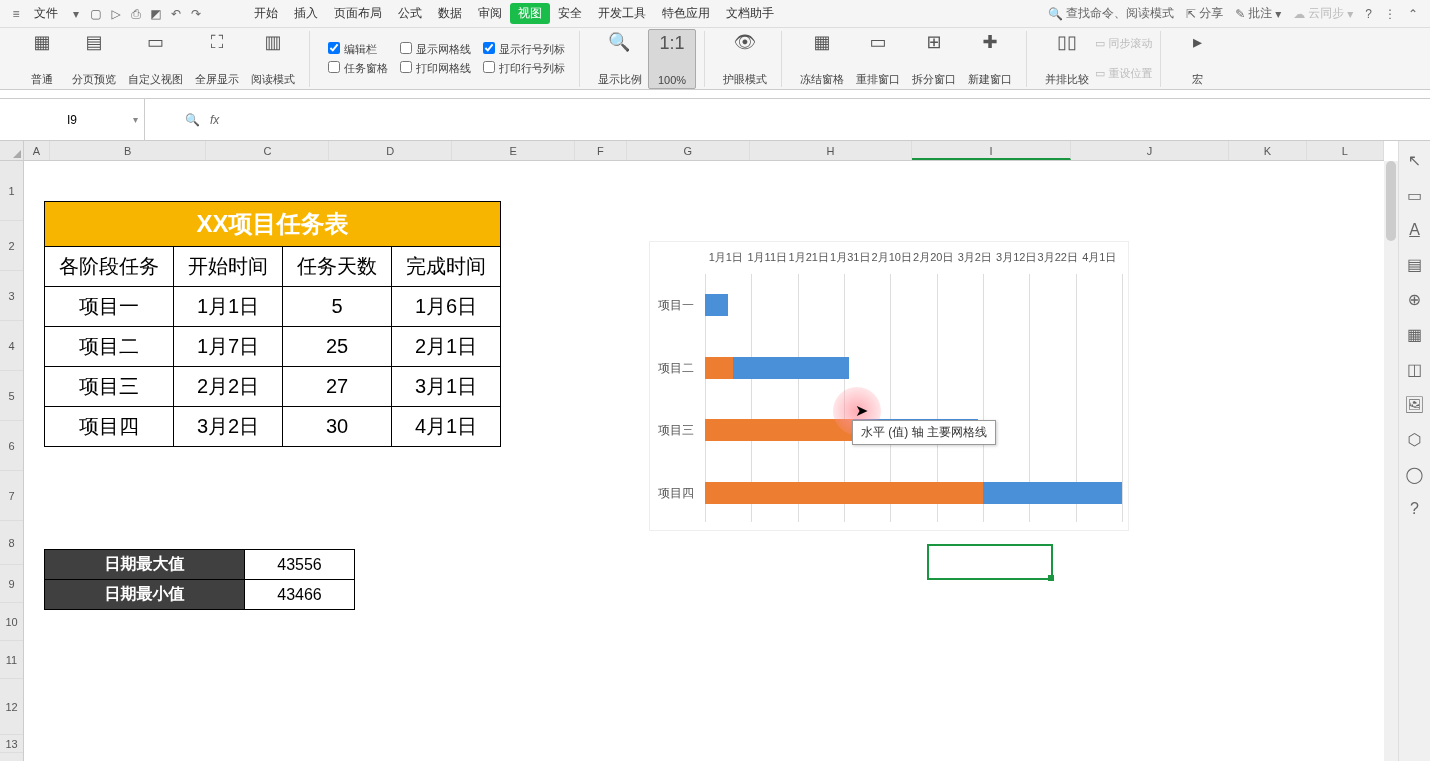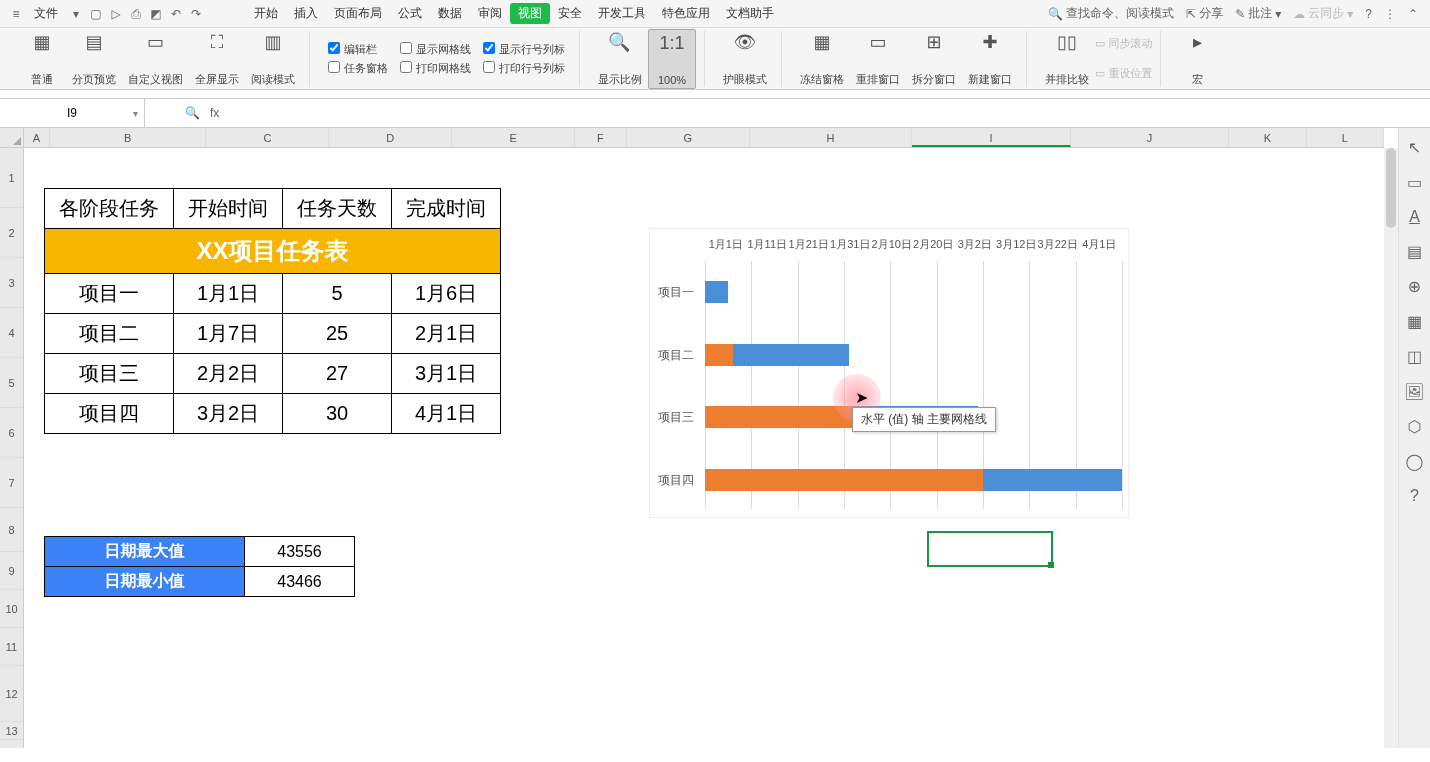--- a/index.html
+++ b/index.html
@@ -21,21 +21,21 @@
 .ribbon-btn .rb-icon { width: 24px; height: 24px; display: flex; align-items: center; justify-content: center; font-size: 18px; color: #555; }
 .ribbon-btn .rb-label { font-size: 11px; margin-top: 18px; }
 .ribbon-checks { display: flex; flex-direction: column; gap: 4px; padding: 0 6px; }
 .ribbon-checks label { display: flex; align-items: flex-start; gap: 4px; font-size: 11px; cursor: pointer; }
 .ribbon-checks input { width: 12px; height: 12px; }
 
 
 .deco-row { height: 8px; background: #fff; }
 
 
-.formula-bar { height: 30px; display: flex; align-items: center; border-top: 1px solid #ccc; border-bottom: 1px solid #ccc; font-size: 12px; background: #fff; }
+.formula-bar { height: 43px; display: flex; align-items: center; border-top: 1px solid #ccc; border-bottom: 1px solid #ccc; font-size: 12px; background: #fff; }
 .name-box { width: 145px; height: 100%; border-right: 1px solid #ccc; display: flex; align-items: center; justify-content: center; position: relative; background: #fff; }
 .name-box input { width: 100%; height: 100%; border: none; text-align: center; font-size: 12px; outline: none; }
 .name-box::after { content: "▾"; position: absolute; right: 6px; color: #888; font-size: 10px; }
 .fx-area { display: flex; align-items: center; gap: 10px; padding: 0 14px 0 40px; color: #666; }
 .fx-area input { border: none; outline: none; font-size: 12px; width: 1150px; }
 
 
 .grid-area { position: relative; height: 620px; display: flex; }
 .rowhdrs { width: 24px; background: #e9e9e9; border-right: 1px solid #ccc; }
 .colhdrs { height: 20px; background: #e9e9e9; border-bottom: 1px solid #ccc; display: flex; }
@@ -58,21 +58,21 @@
 
 
 .task-table { position: absolute; left: 20px; top: 40px; border: 1px solid #000; border-collapse: collapse; }
 .task-table .title { background: #f7b500; color: #fff; font-size: 24px; font-weight: bold; text-align: center; height: 44px; }
 .task-table th, .task-table td { border: 1px solid #000; text-align: center; font-size: 20px; padding: 6px 14px; }
 .task-table th { font-weight: normal; }
 
 
 .stats-table { position: absolute; left: 20px; top: 388px; border: 1px solid #000; border-collapse: collapse; }
 .stats-table td { border: 1px solid #000; text-align: center; font-size: 16px; padding: 4px 14px; }
-.stats-table .lbl { background: #3b82f6; color: #fff; font-weight: bold; width: 200px; margin-left: 12px; }
+.stats-table .lbl { background: #404040; color: #fff; font-weight: bold; width: 200px; margin-left: 12px; }
 .stats-table .val { width: 110px; }
 
 
 .gantt-title { position: absolute; left: 625px; top: 22px; width: 690px; height: 38px; background: #f7b500; color: #fff; font-size: 22px; font-weight: bold; text-align: center; line-height: 38px; }
 .gantt-chart { position: absolute; left: 625px; top: 80px; width: 480px; height: 290px; border: 1px solid #eee; background: #fff; }
 .gantt-plot { position: absolute; left: 55px; right: 8px; top: 32px; bottom: 8px; }
 .gantt-xaxis { position: absolute; left: 55px; right: 8px; top: 8px; height: 20px; display: flex; font-size: 11px; color: #555; }
 .gantt-xaxis span { flex: 1; text-align: center; white-space: nowrap; }
 .gantt-ylabel { position: absolute; left: 0; width: 50px; font-size: 12px; color: #555; text-align: right; padding-right: 6px; }
 .gantt-grid-line { position: absolute; top: 0; bottom: 0; width: 1px; background: #ddd; }
@@ -237,21 +237,21 @@
 </div>
 
 <div class="deco-row"></div>
 
 <div class="formula-bar">
   <div class="name-box">
     <input type="text" value="I9" style="">
   </div>
   <div class="fx-area">
     <span>🔍</span>
-    <span style="">fx</span>
+    <span style="font-style:italic">fx</span>
     <input type="text" style="">
   </div>
 </div>
 
 <div class="grid-area">
   <div class="corner"></div>
 
   <div class="colhdrs" id="colhdrs" style="position:absolute;left:24px;top:0;right:46px;">
       <div class="ch" style="width: 26px;">A</div>
       <div class="ch" style="width: 158px;">B</div>
@@ -281,28 +281,28 @@
       <div class="rh" style="height: 38px; line-height: 38px;">11</div>
       <div class="rh" style="height: 56px; line-height: 56px;">12</div>
       <div class="rh" style="height: 18px; line-height: 18px;">13</div>
     </div>
 
   <div class="grid-body">
     <div class="content">
 
       <table class="task-table">
         <tbody>
-            <tr id="tt-head">
+            <tr>
+              <td class="title" colspan="4">XX项目任务表</td>
+            </tr>
+        <tr id="tt-head">
               <th>各阶段任务</th>
               <th>开始时间</th>
               <th>任务天数</th>
               <th>完成时间</th>
-            </tr>
-        <tr>
-              <td class="title" colspan="4">XX项目任务表</td>
             </tr>
         </tbody>
           <tbody id="tt-body">
             <tr>
               <td>项目一</td>
               <td>1月1日</td>
               <td>5</td>
               <td>1月6日</td>
             </tr>
             <tr>

